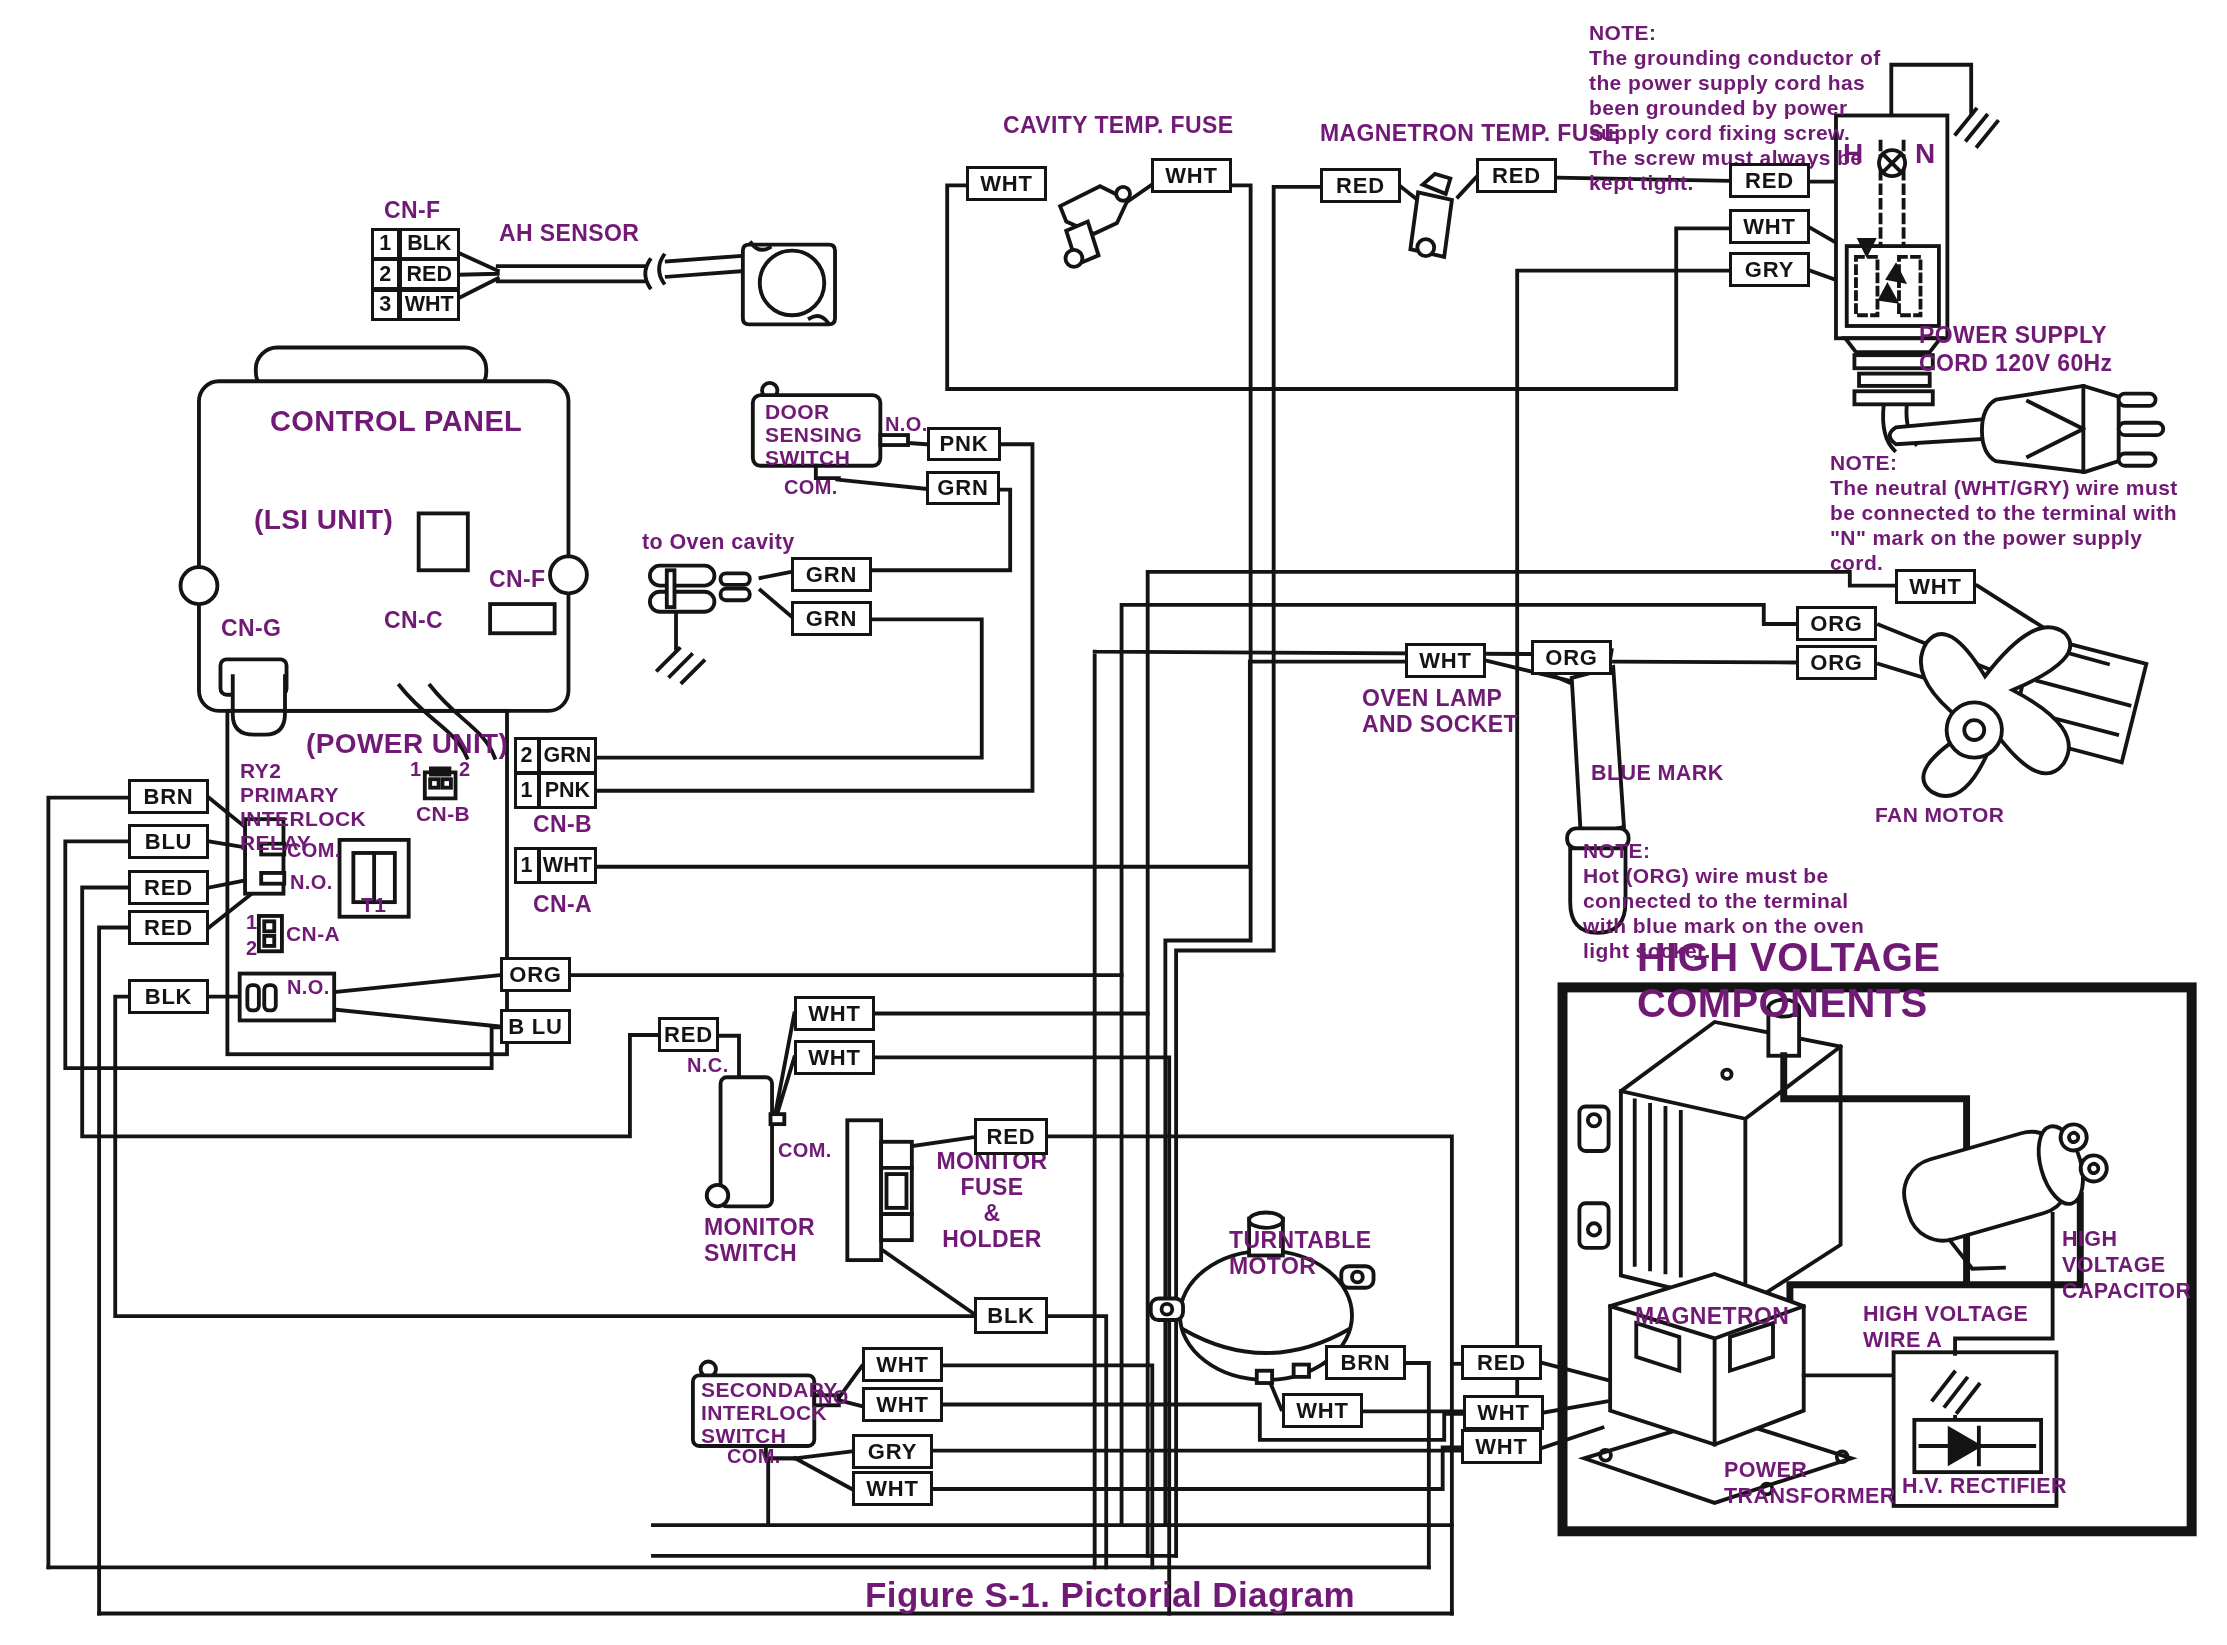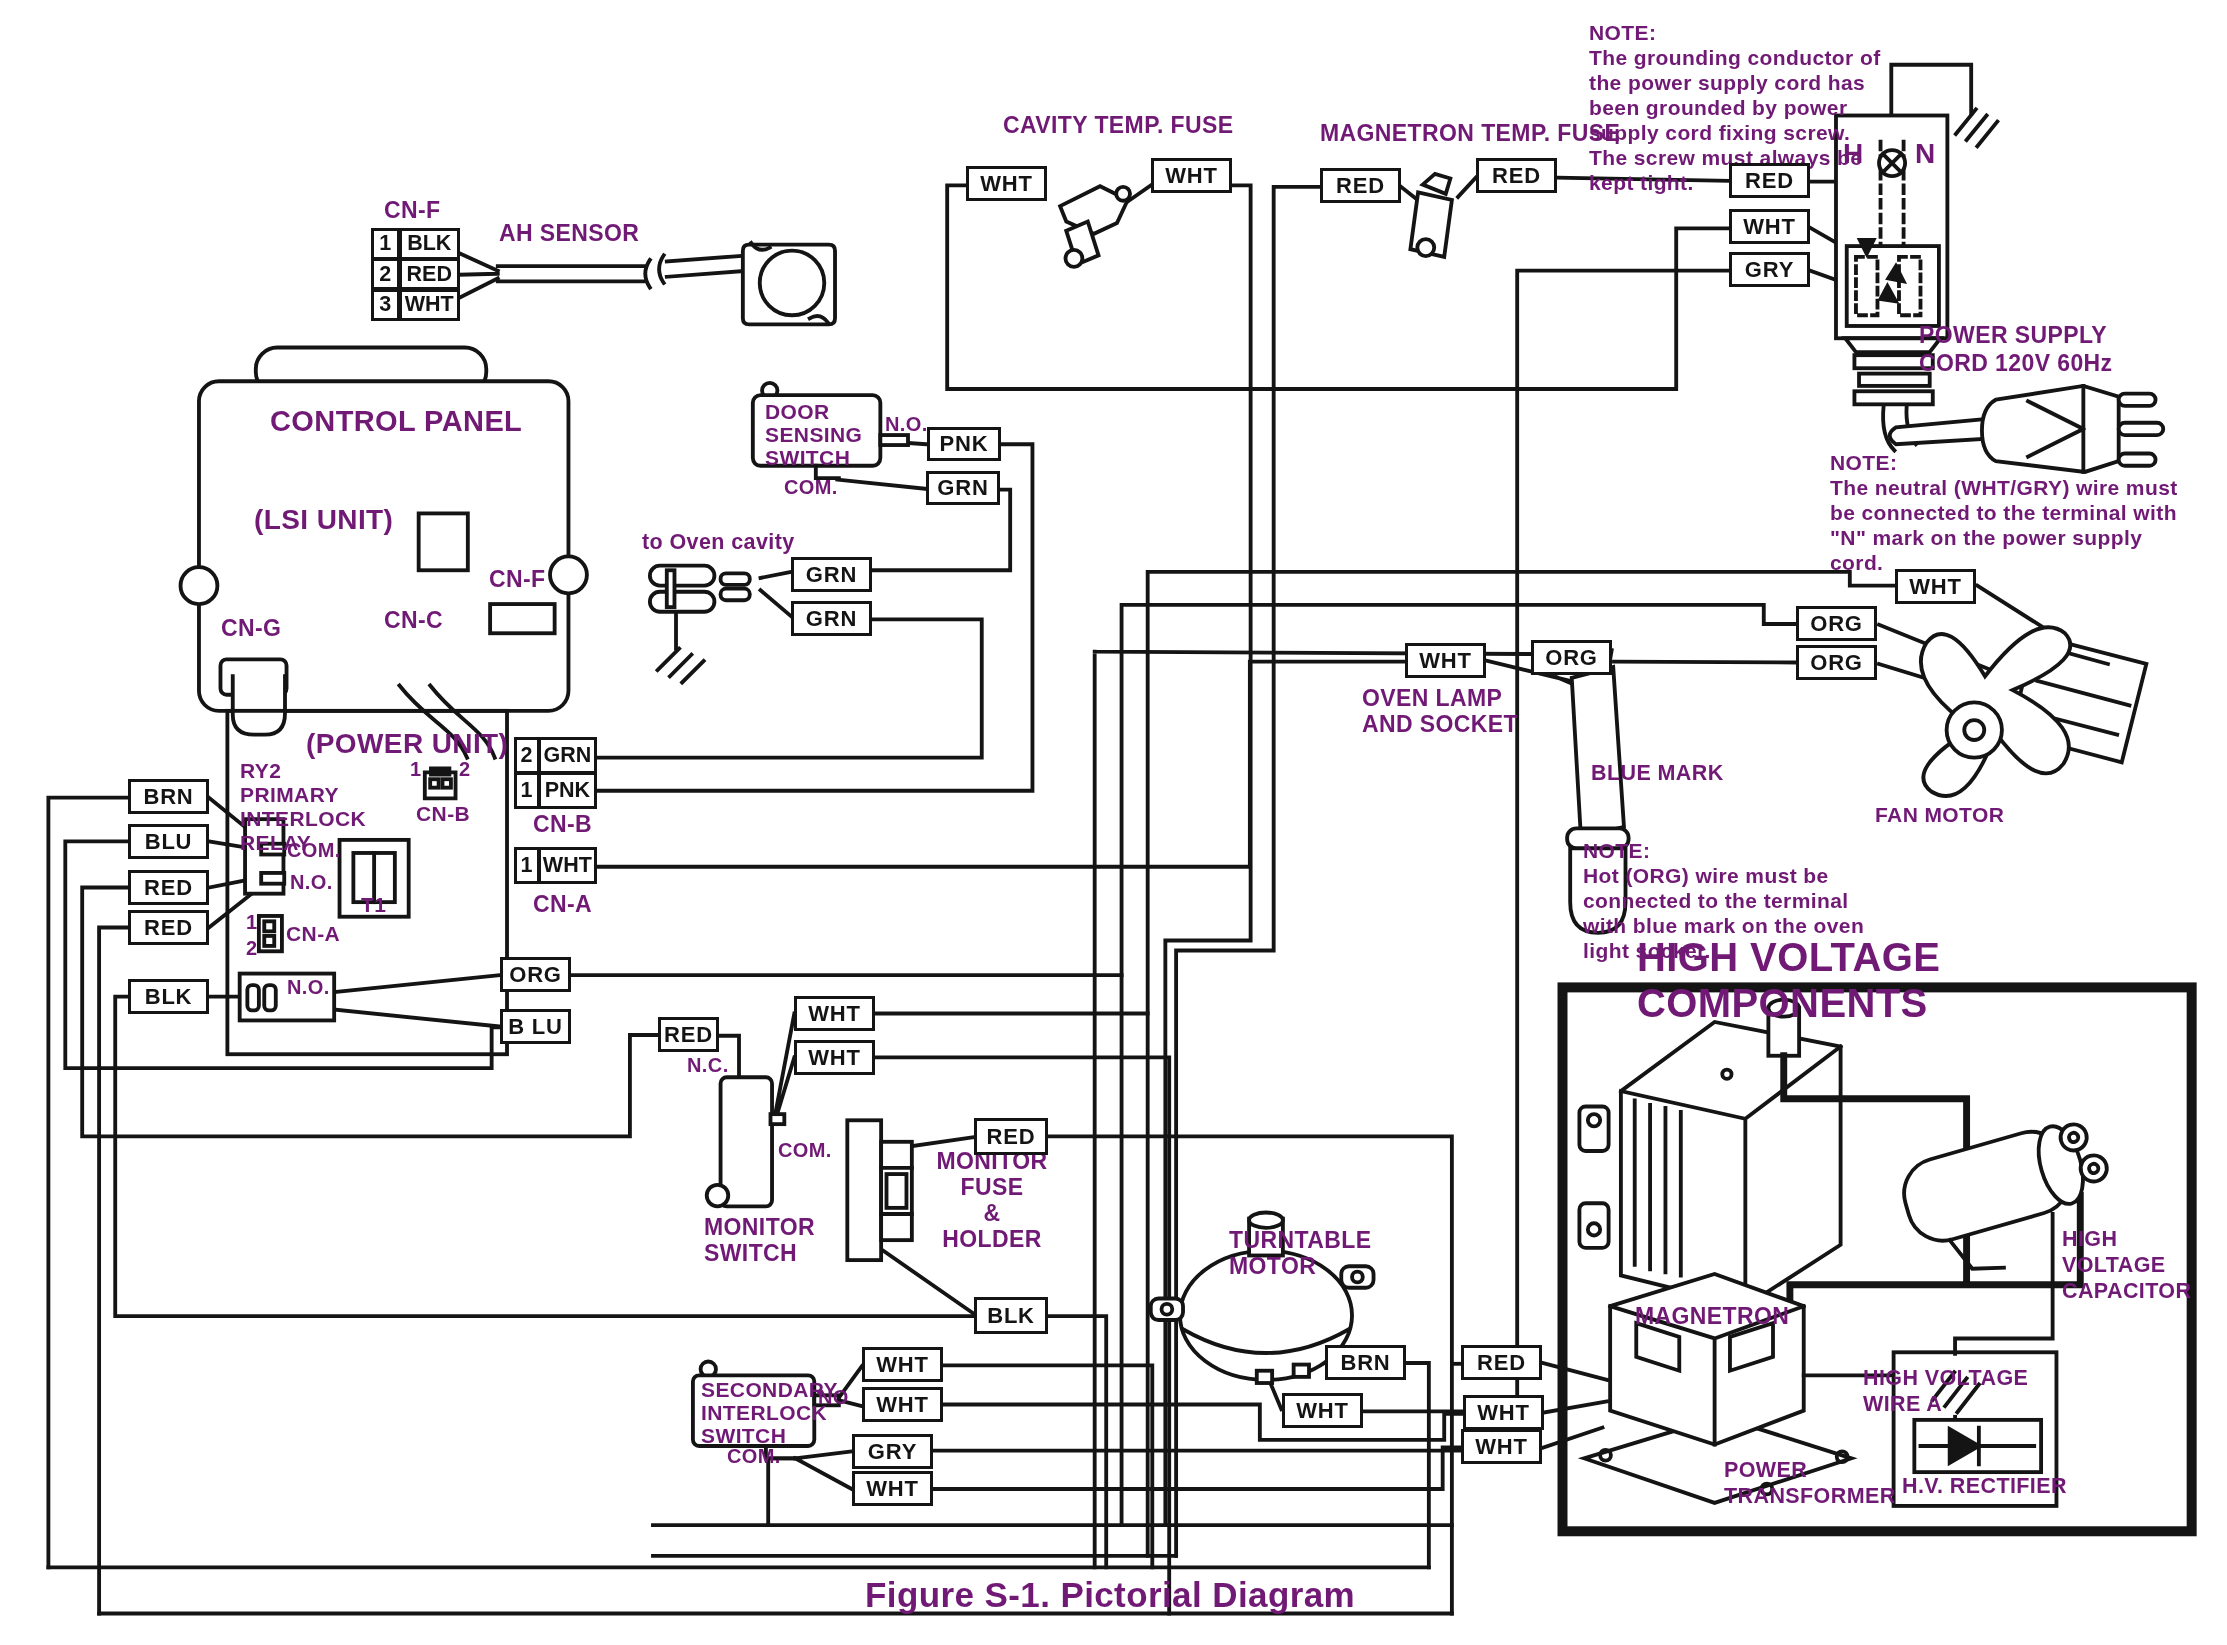--- a/index.html
+++ b/index.html
@@ -336,21 +336,21 @@
 AND SOCKET</div>
       <div class="label" style="left: 1591px; top: 761px; font-size: 21.5px; line-height: 24.6px;">BLUE MARK</div>
       <div class="label" style="left: 1583px; top: 838px; font-size: 21px; line-height: 25px;">NOTE:
 Hot (ORG) wire must be
 connected to the terminal
 with blue mark on the oven
 light socket.</div>
       <div class="label" style="left: 1875px; top: 801px; font-size: 21px; line-height: 27px;">FAN MOTOR</div>
       <div class="label" style="left: 1637px; top: 934px; font-size: 40px; line-height: 46px;">HIGH VOLTAGE COMPONENTS</div>
       <div class="label" style="left: 1610px; top: 1303px; font-size: 23px; line-height: 27px; padding-left: 25px;">MAGNETRON</div>
-      <div class="label" style="left: 1863px; top: 1365px; font-size: 21.5px; line-height: 26px;">HIGH VOLTAGE
+      <div class="label" style="left: 1863px; top: 1301px; font-size: 21.5px; line-height: 26px;">HIGH VOLTAGE
 WIRE A</div>
       <div class="label" style="left: 2062px; top: 1226px; font-size: 21.5px; line-height: 26px;">HIGH
 VOLTAGE
 CAPACITOR</div>
       <div class="label" style="left: 1724px; top: 1457px; font-size: 21.5px; line-height: 26px;">POWER
 TRANSFORMER</div>
       <div class="label" style="left: 1902px; top: 1474px; font-size: 21.5px; line-height: 24.6px;">H.V. RECTIFIER</div>
       <div class="label" style="left: 704px; top: 1214px; font-size: 23px; line-height: 26px;">MONITOR
 SWITCH</div>
       <div class="label" style="left: 919px; top: 1148px; font-size: 23px; line-height: 26px; text-align: center; width: 146px;">MONITOR

